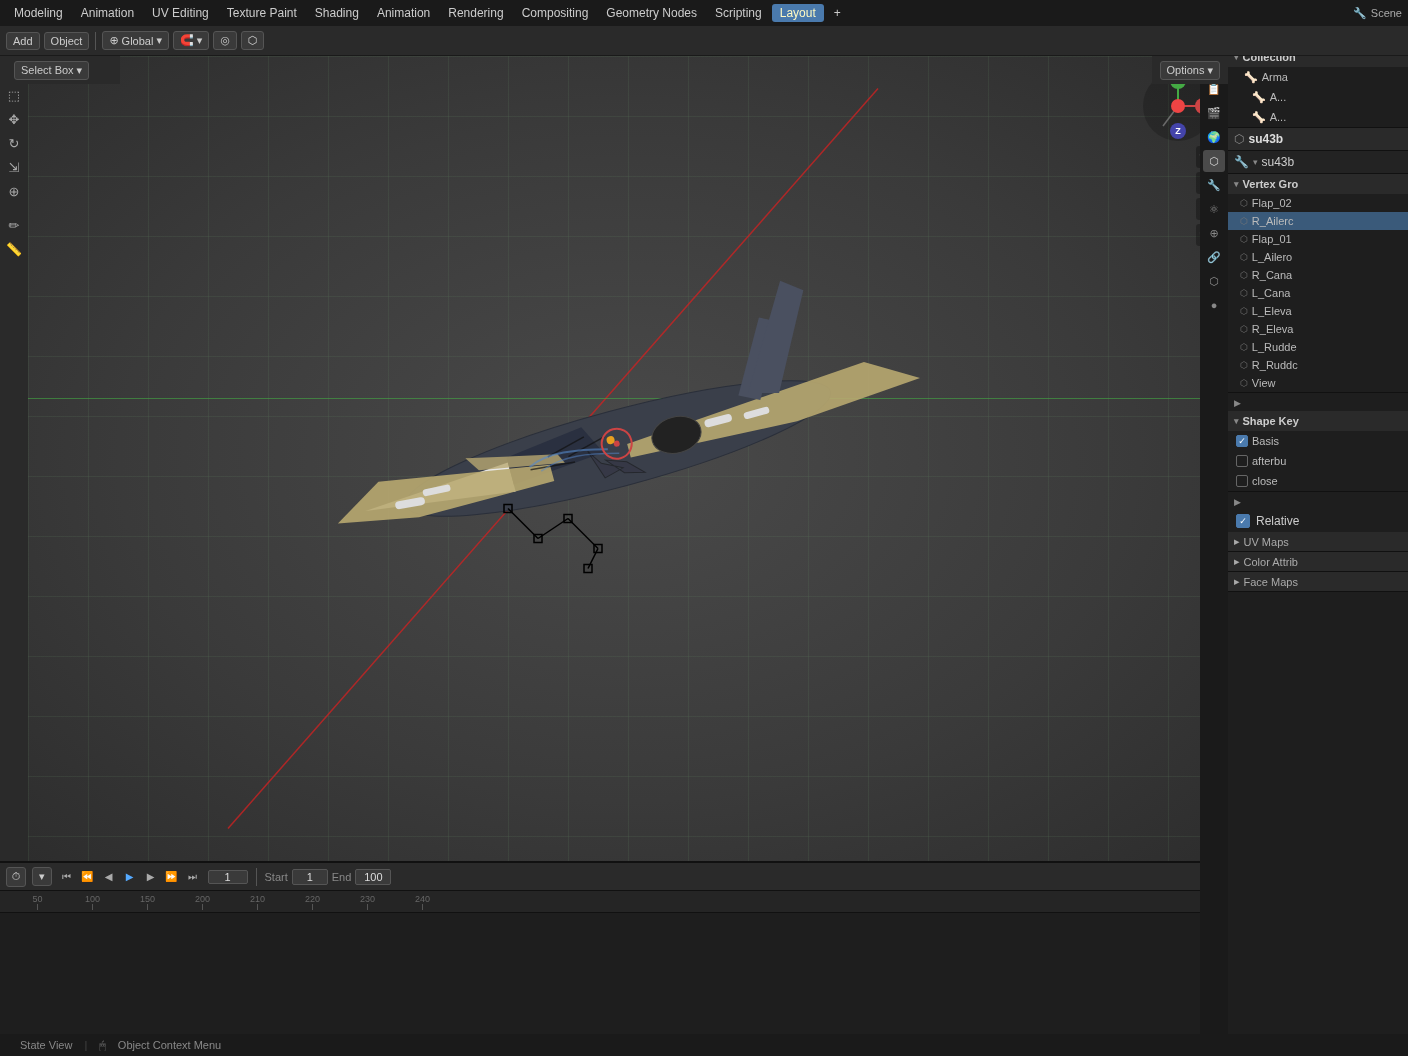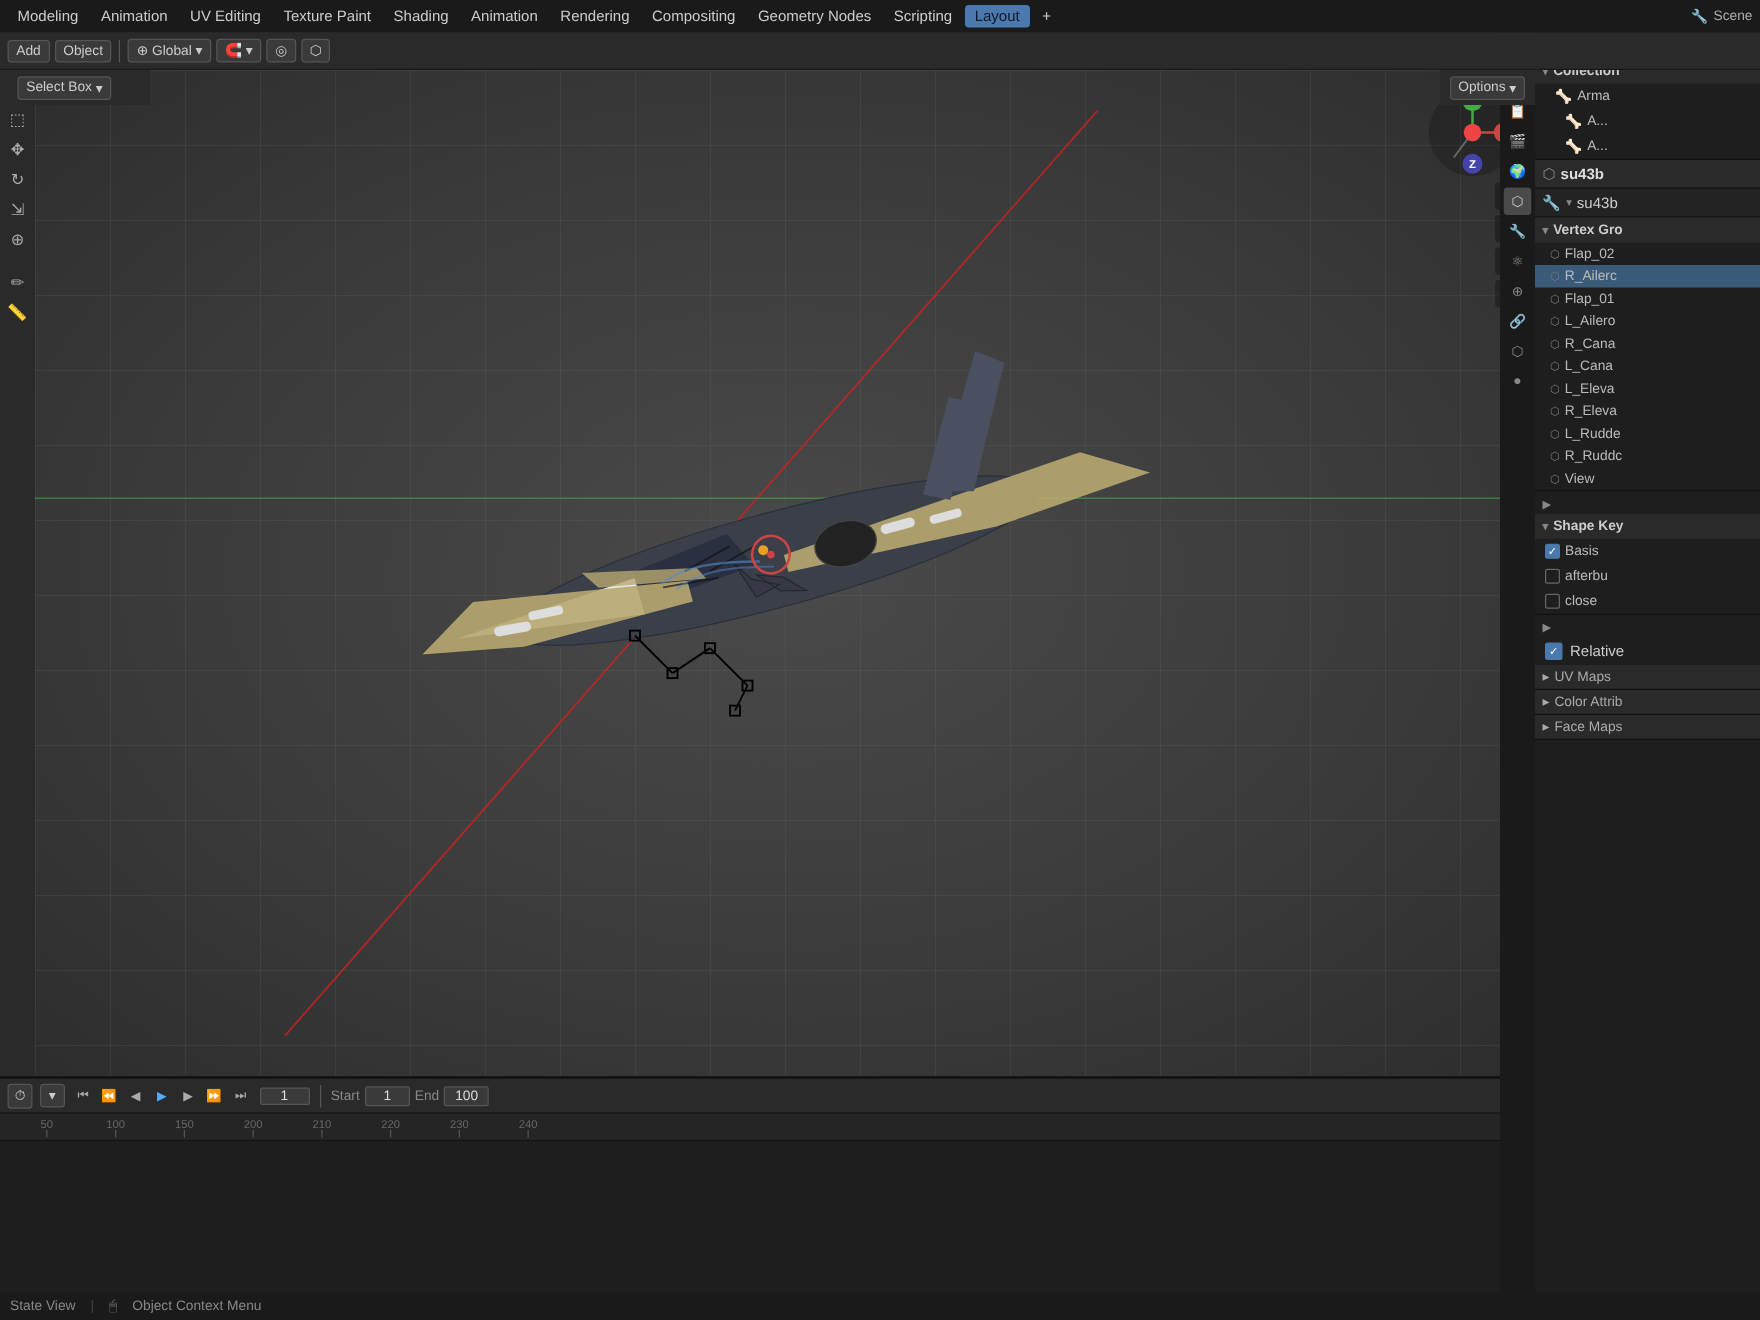--- a/index.html
+++ b/index.html
@@ -31,21 +31,21 @@
       color: #ccc;
       font-size: 12px;
       cursor: pointer;
       border-radius: 3px;
     }
     .menu-item:hover, .menu-item.active {
       background: #5c5c5c;
     }
     .menu-item.active {
       background: #4a7aad;
-      color: #0f172a;
+      color: #fef9c3;
     }
     .top-right-icons {
       margin-left: auto;
       display: flex;
       align-items: center;
       gap: 4px;
     }
     .top-right-icons span {
       color: #aaa;
       font-size: 11px;
@@ -397,21 +397,21 @@
     }
 
     
     .status-bar {
       position: absolute;
       bottom: 0; left: 0; right: 0;
       height: 22px;
       background: #1a1a1a;
       display: flex;
       align-items: center;
-      padding: 0 8px;
+      padding: 0 20px;
       gap: 12px;
       font-size: 11px;
       color: #888;
       z-index: 200;
     }
 
     
     .scene-collect-header {
       padding: 4px 6px;
       font-size: 11px;

